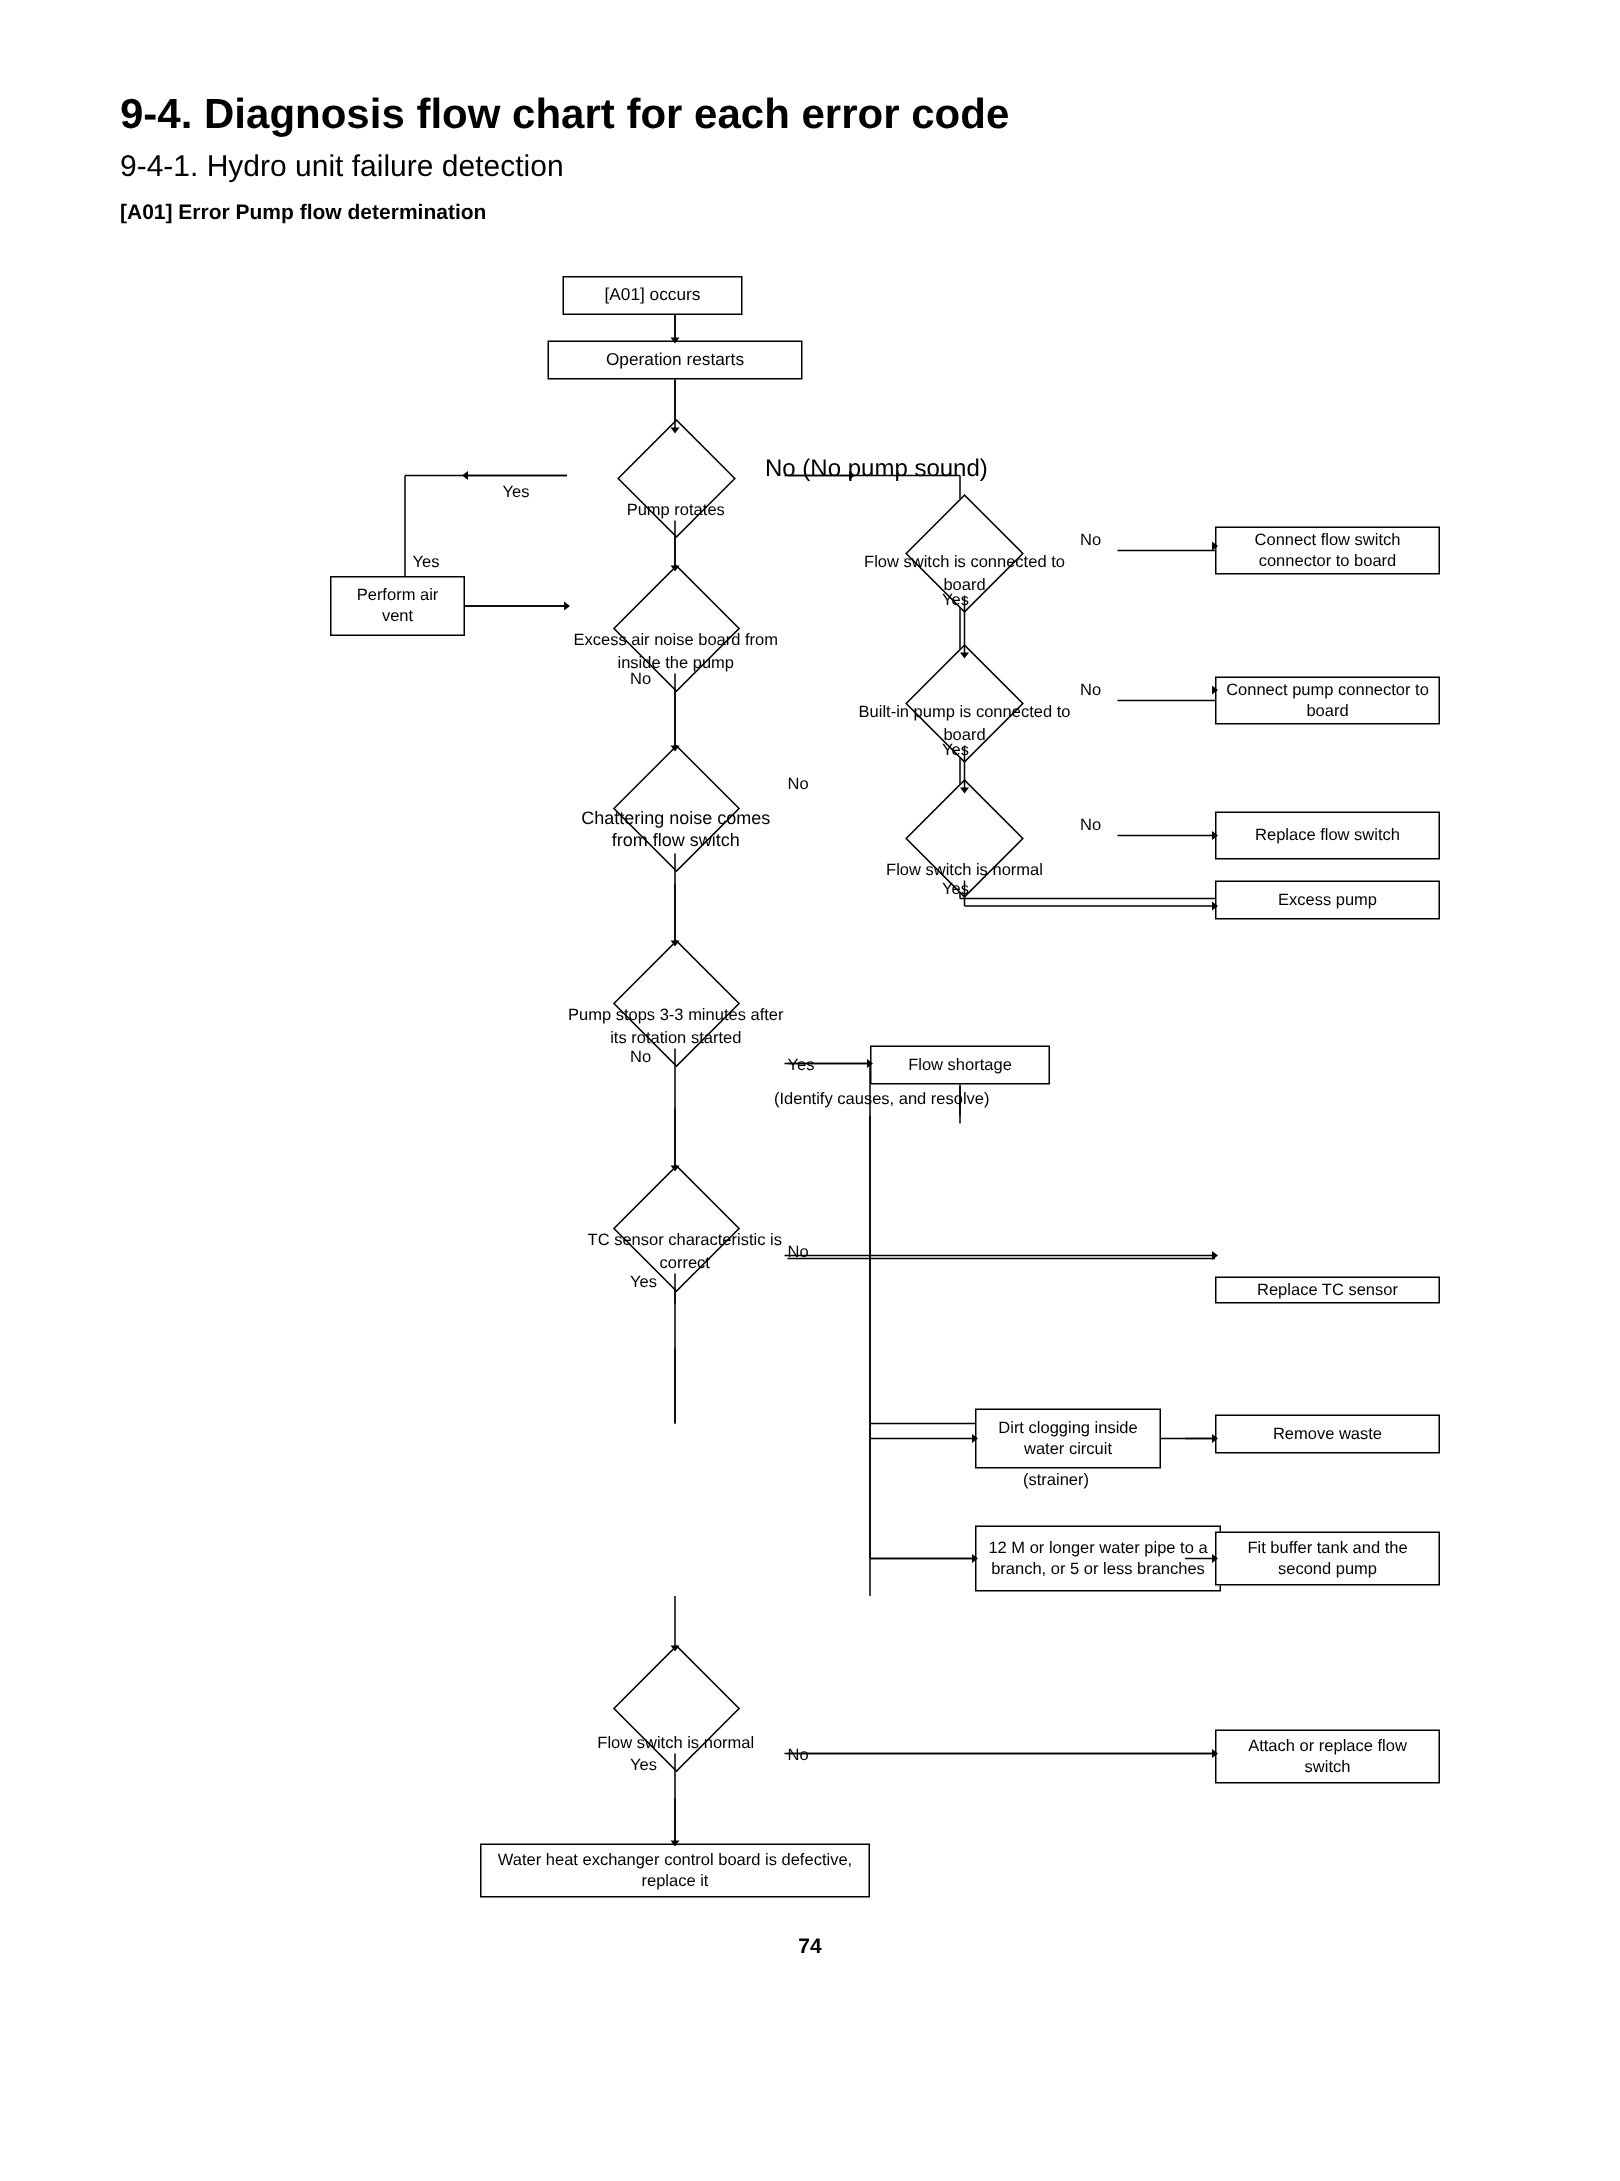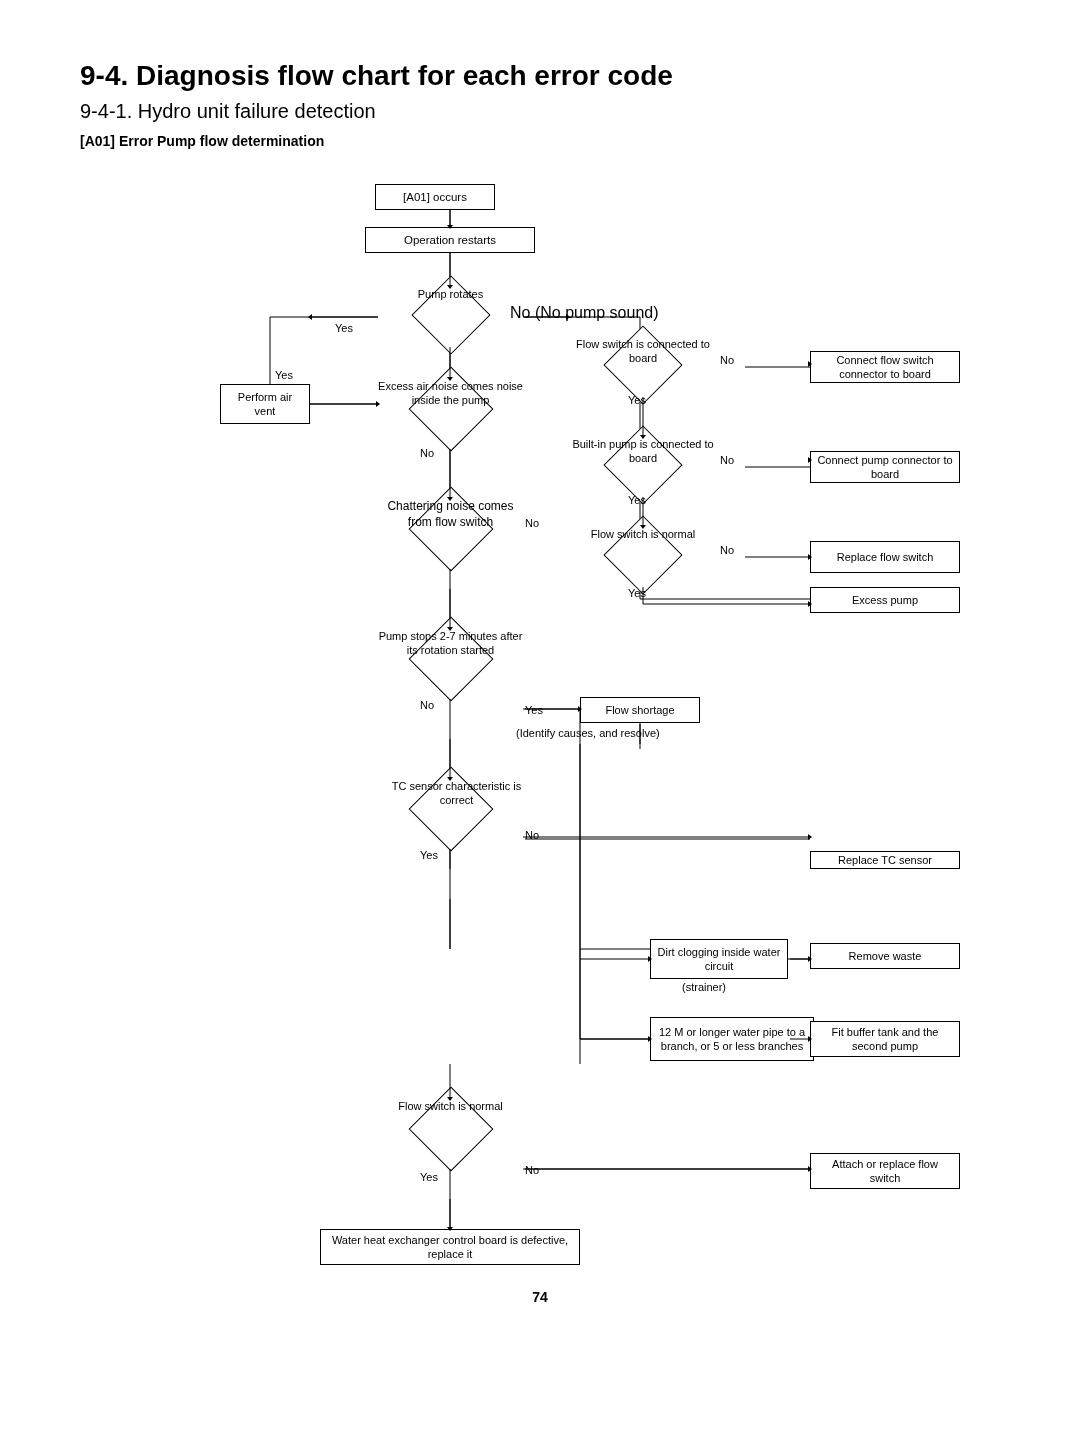--- a/index.html
+++ b/index.html
@@ -41,21 +41,21 @@
       justify-content: center;
       text-align: center;
       font-size: 11.5px;
       line-height: 1.3;
       background: #fff;
       padding: 4px 6px;
     }
     .diamond {
       position: absolute;
       display: flex;
-      align-items: flex-start;
+      align-items: flex-end;
       justify-content: center;
       text-align: center;
       font-size: 11px;
       line-height: 1.3;
     }
     .diamond-inner {
       transform: rotate(45deg);
       border: 1px solid #000;
       background: #fff;
     }
@@ -169,21 +169,21 @@
   <div style="position:absolute;left:225px;top:153px;font-size:11px;">Yes</div>
 
   <div class="box" style="left:110px;top:215px;width:90px;height:40px;font-size:11px;">Perform
 air vent</div>
 
   <div style="position:absolute;left:165px;top:200px;font-size:11px;">Yes</div>
 
   <div class="diamond" style="left:268px;top:210px;width:145px;height:70px;">
     <div class="diamond-inner" style="width:60px;height:60px;"></div>
     <div class="diamond-text" style="font-size:11px;">Excess air noise
-comes noise inside
+board from inside
 the pump</div>
   </div>
 
   <div style="position:absolute;left:310px;top:278px;font-size:11px;">No</div>
 
   <div class="diamond" style="left:458px;top:168px;width:150px;height:60px;">
     <div class="diamond-inner" style="width:56px;height:56px;"></div>
     <div class="diamond-text">Flow switch is
 connected to board</div>
   </div>
@@ -219,42 +219,42 @@
 
   <div class="diamond" style="left:268px;top:330px;width:145px;height:70px;">
     <div class="diamond-inner" style="width:60px;height:60px;"></div>
     <div class="diamond-text" style="font-size:12px;">Chattering noise comes
 from flow switch</div>
   </div>
   <div style="position:absolute;left:415px;top:348px;font-size:11px;">No</div>
 
   <div class="diamond" style="left:268px;top:460px;width:145px;height:70px;">
     <div class="diamond-inner" style="width:60px;height:60px;"></div>
-    <div class="diamond-text" style="font-size:11px;">Pump stops 2-7
+    <div class="diamond-text" style="font-size:11px;">Pump stops 3-3
 minutes after its rotation
 started</div>
   </div>
   <div style="position:absolute;left:415px;top:535px;font-size:11px;">Yes</div>
   <div style="position:absolute;left:310px;top:530px;font-size:11px;">No</div>
 
   <div class="box" style="left:470px;top:528px;width:120px;height:26px;font-size:11px;">Flow shortage</div>
 
   <div style="position:absolute;left:406px;top:558px;font-size:11px;">(Identify causes, and resolve)</div>
 
   <div class="diamond" style="left:268px;top:610px;width:145px;height:70px;">
     <div class="diamond-inner" style="width:60px;height:60px;"></div>
     <div class="diamond-text" style="font-size:11px;margin-left:12px;">TC sensor characteristic
 is correct</div>
   </div>
   <div style="position:absolute;left:415px;top:660px;font-size:11px;">No</div>
   <div style="position:absolute;left:310px;top:680px;font-size:11px;">Yes</div>
 
   <div class="box" style="left:700px;top:682px;width:150px;height:18px;font-size:11px;">Replace TC sensor</div>
 
-  <div class="box" style="left:540px;top:770px;width:138px;height:40px;font-size:11px;">Dirt clogging inside
+  <div class="box" style="left:540px;top:770px;width:124px;height:40px;font-size:11px;">Dirt clogging inside
 water circuit</div>
 
   <div style="position:absolute;left:572px;top:812px;font-size:11px;">(strainer)</div>
 
   <div class="box" style="left:700px;top:774px;width:150px;height:26px;font-size:11px;">Remove waste</div>
 
   <div class="box" style="left:540px;top:848px;width:164px;height:44px;font-size:11px;">12 M or longer water
 pipe to a branch,
 or 5 or less branches</div>
 

